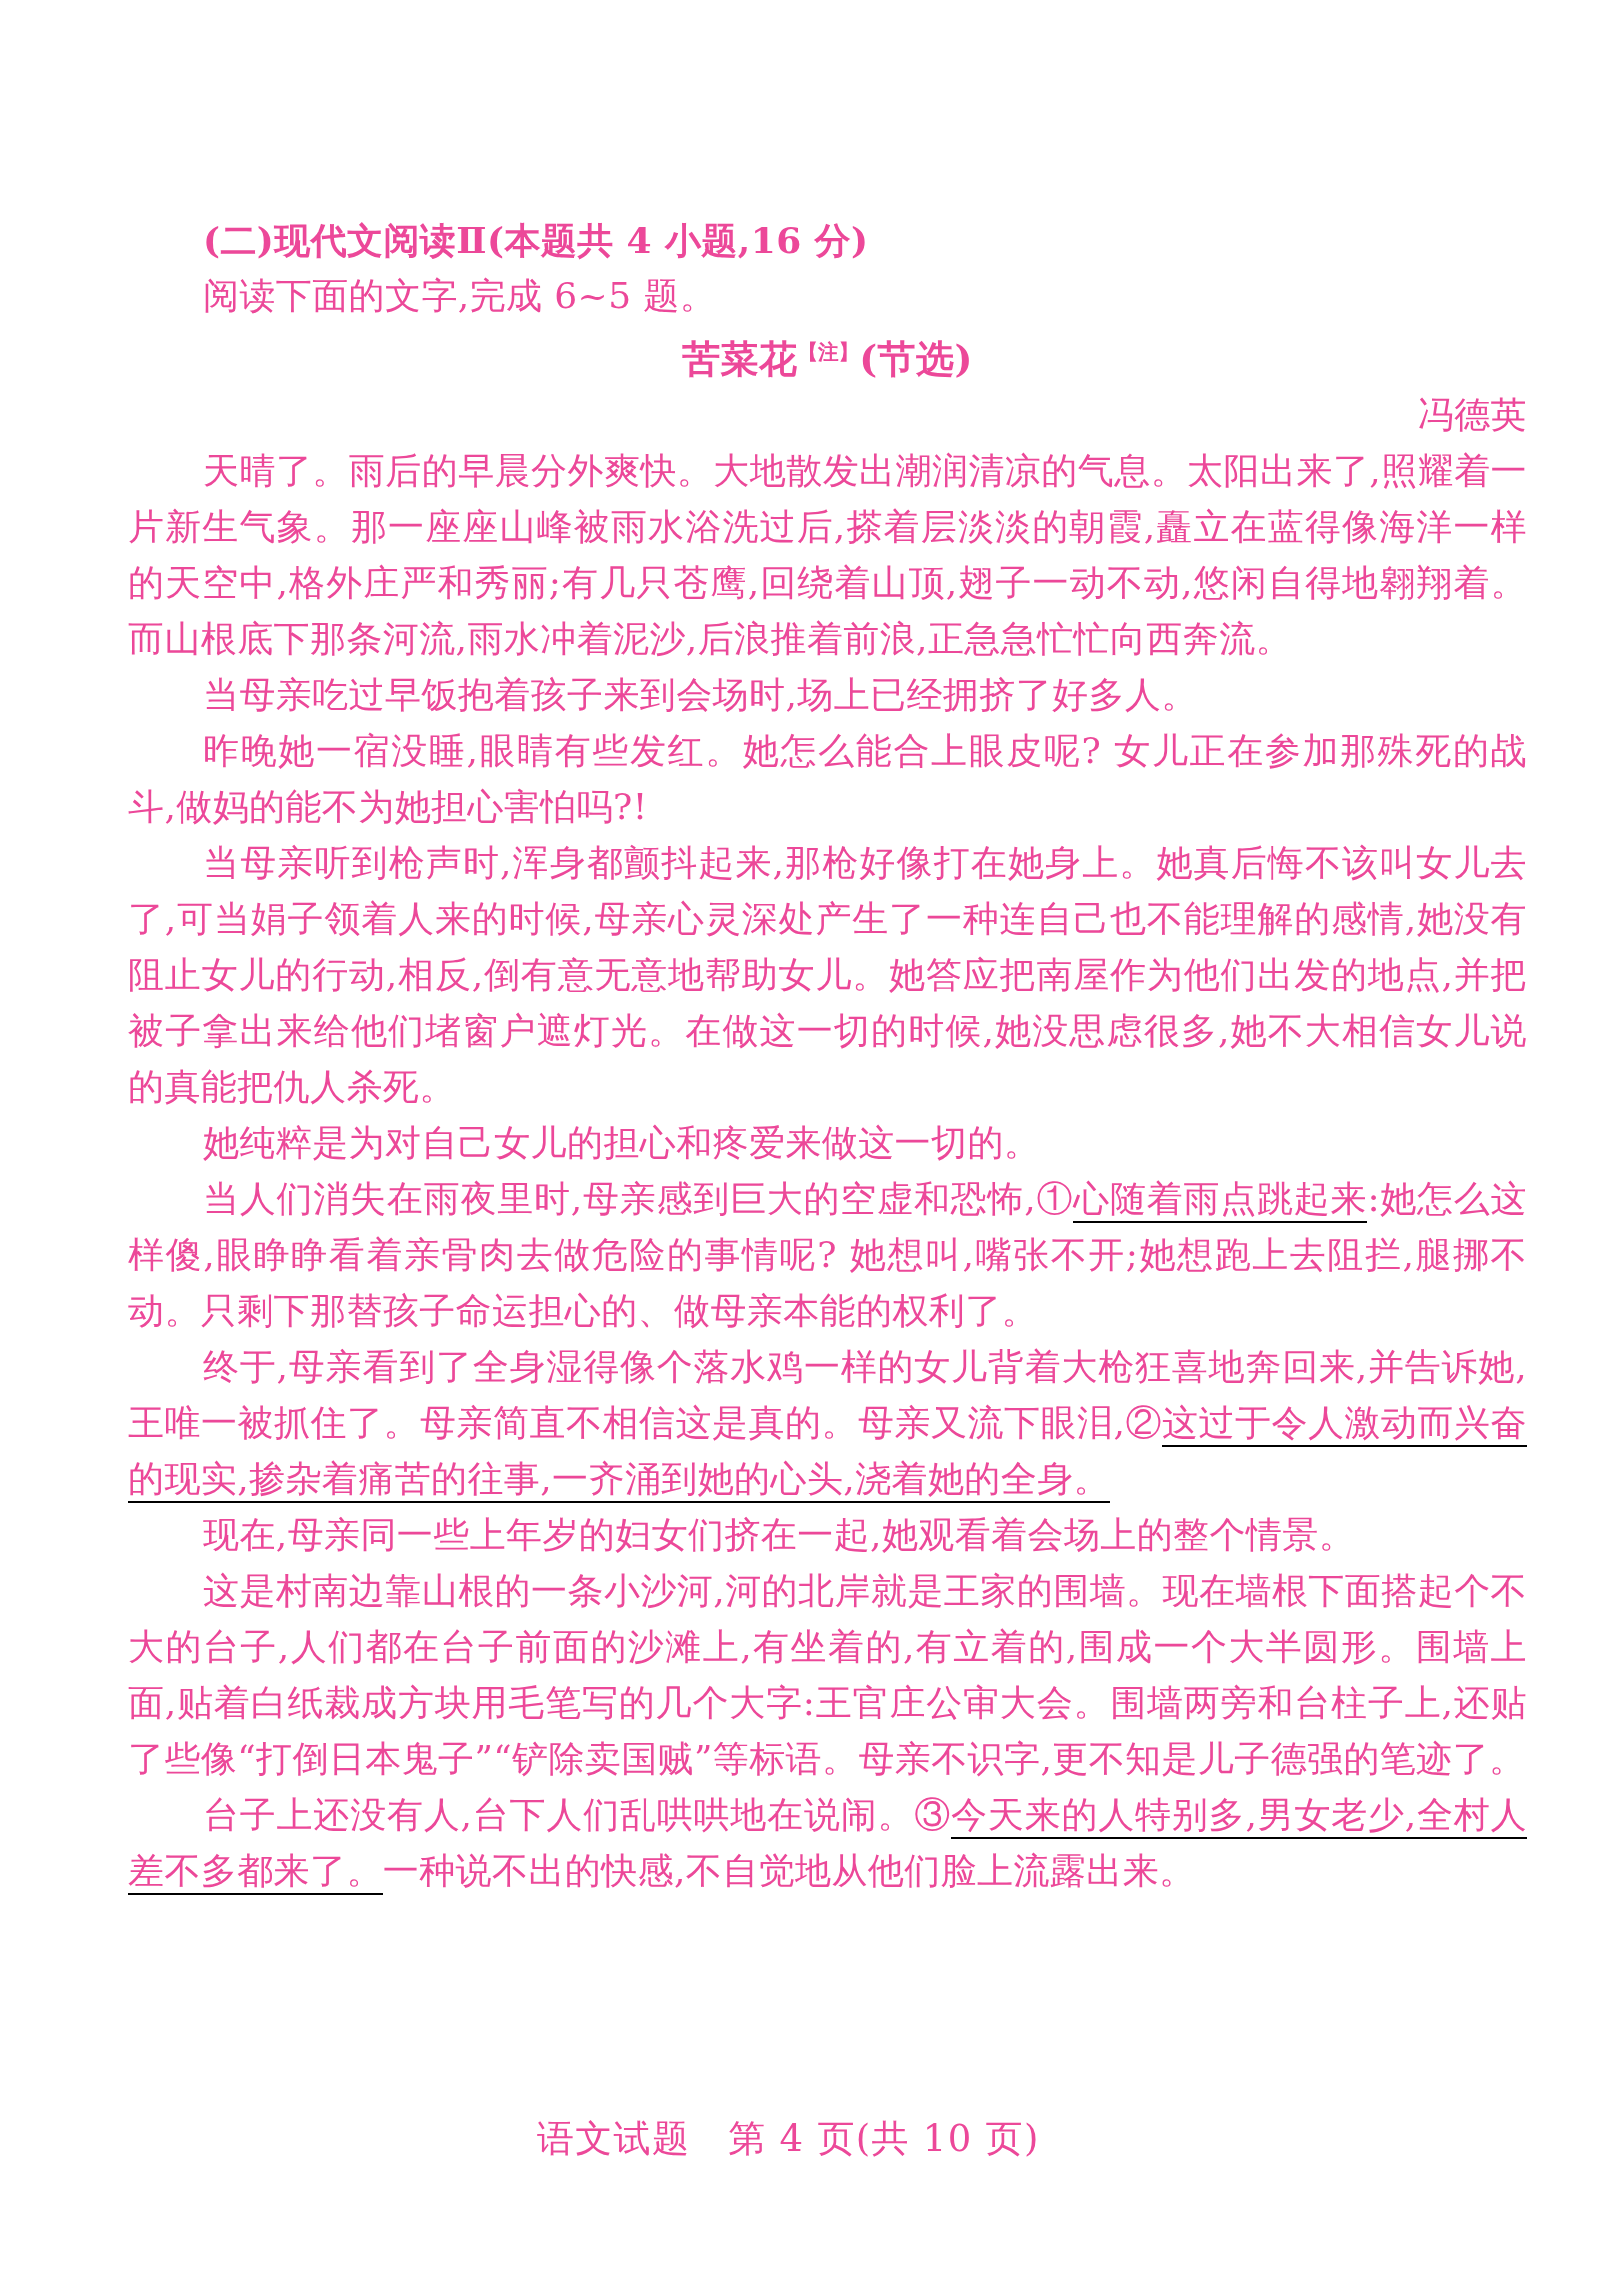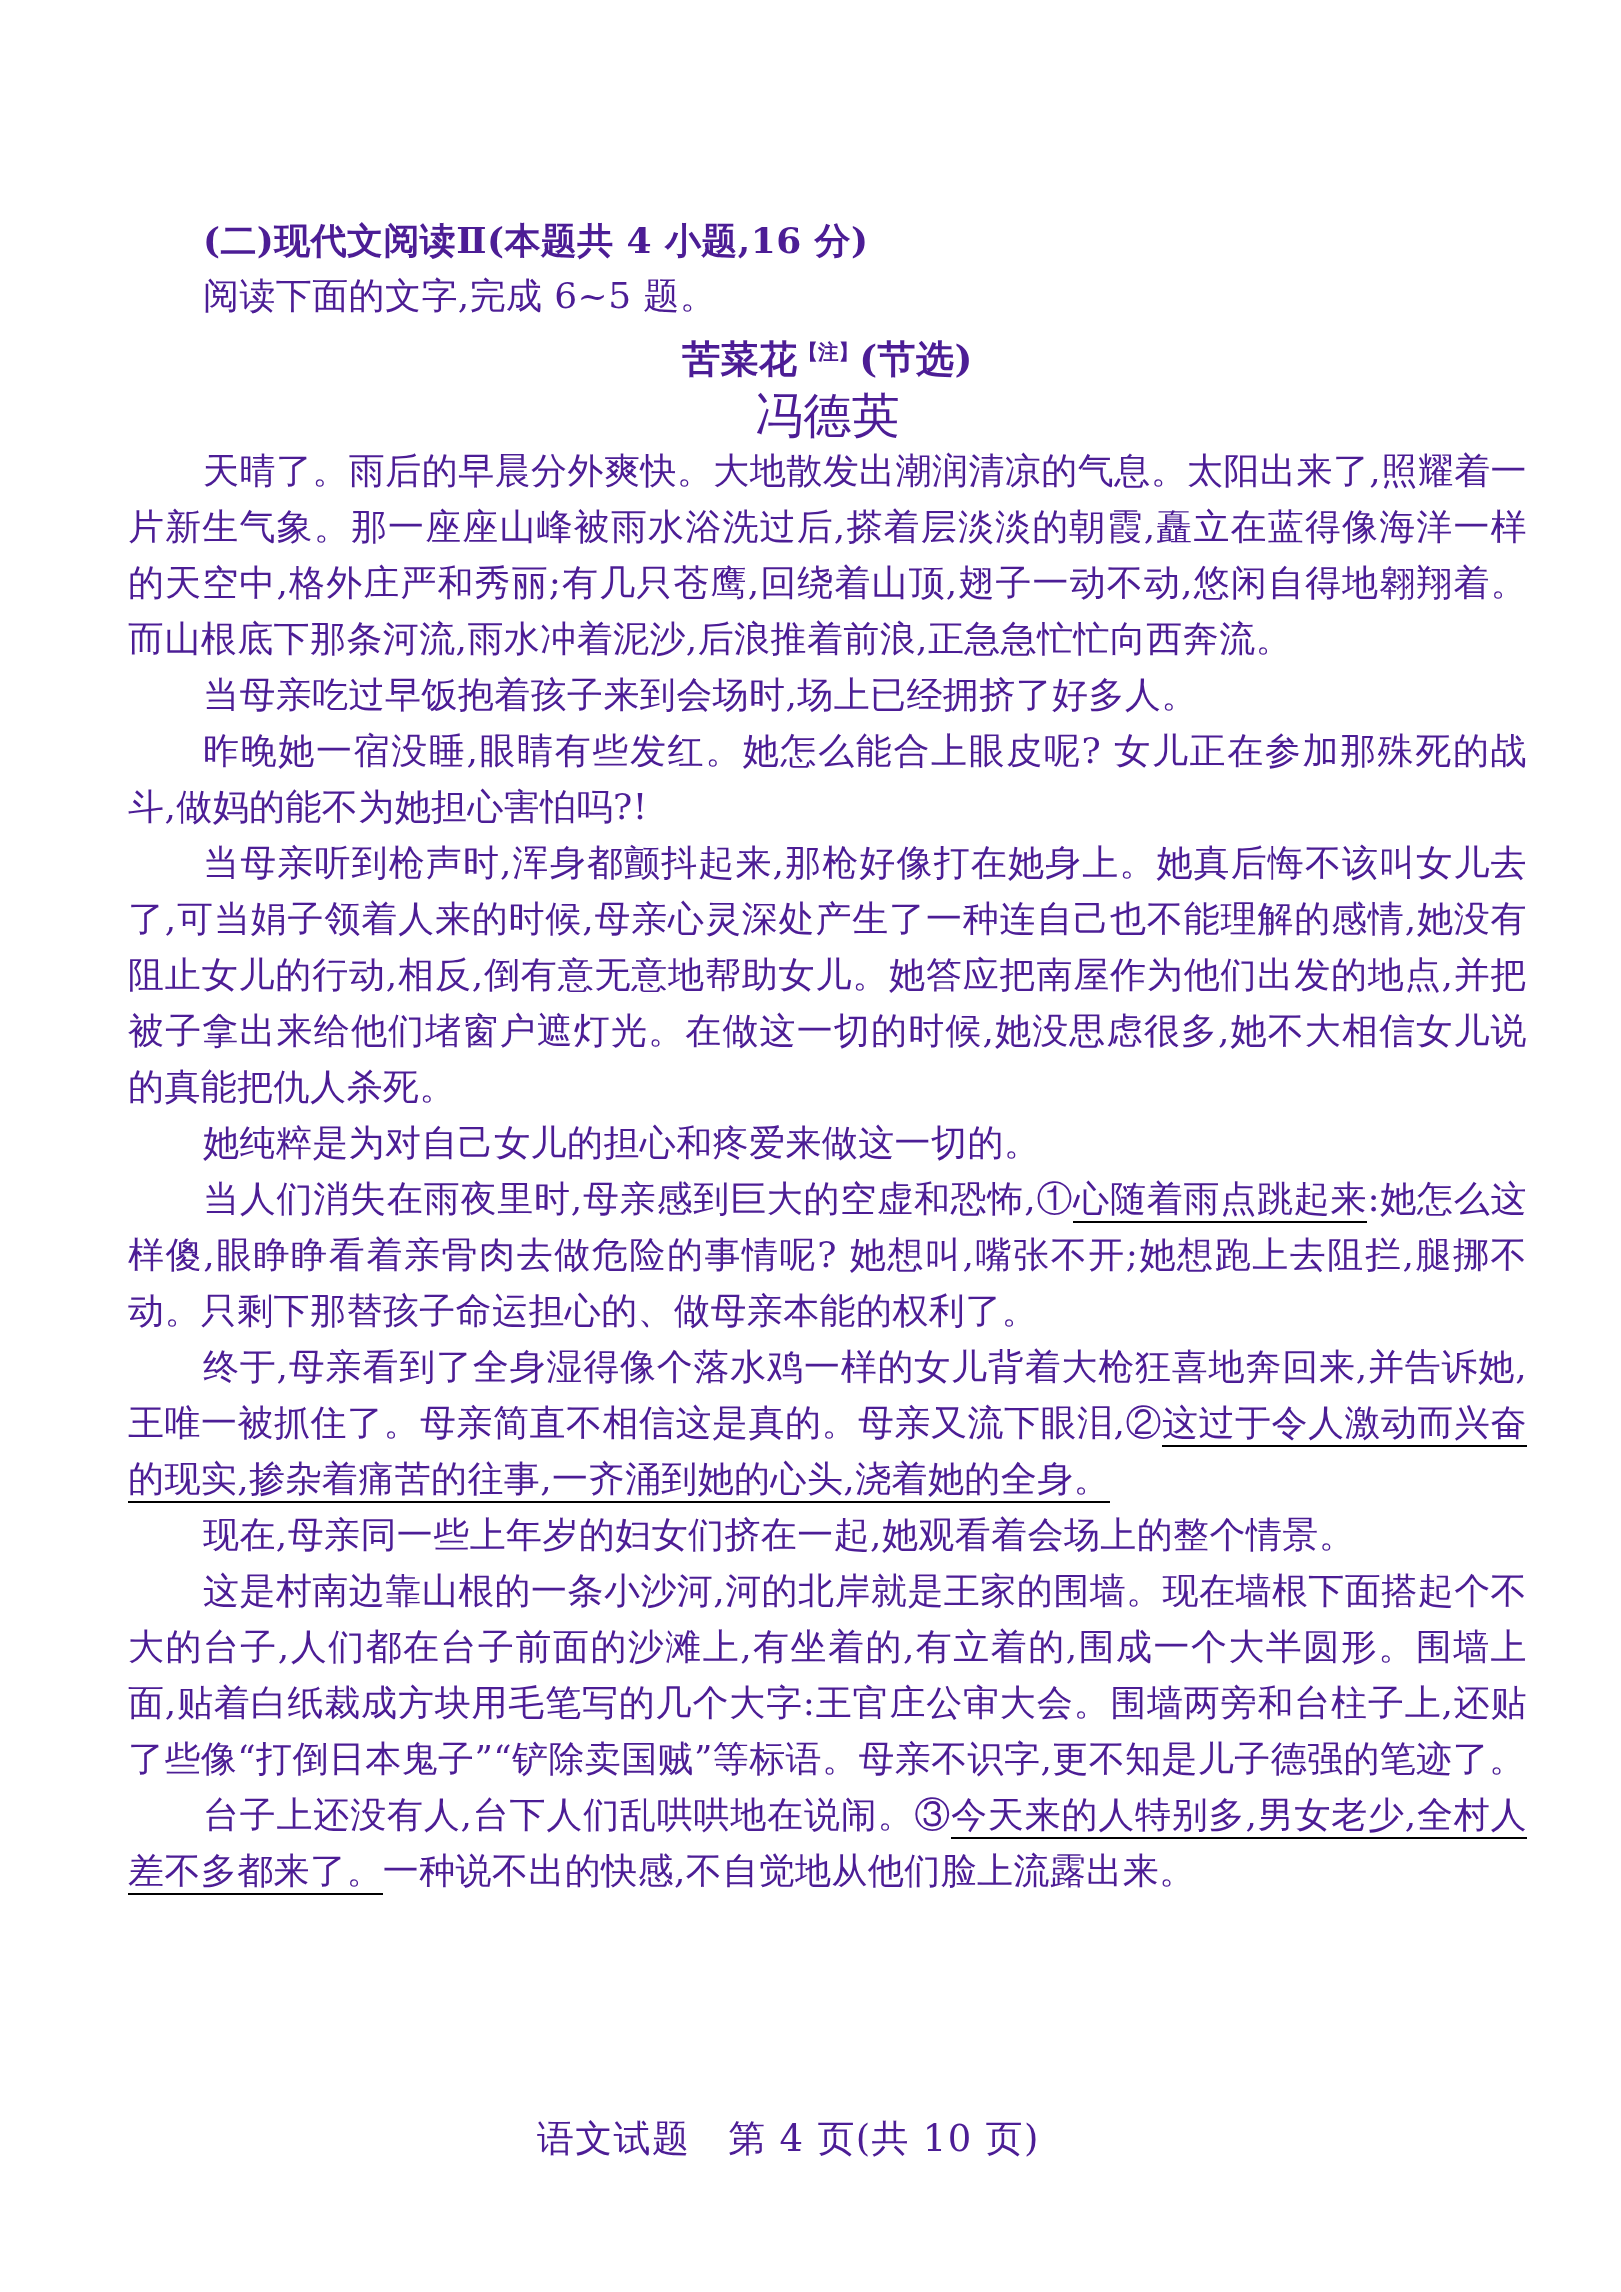--- a/index.html
+++ b/index.html
@@ -8,21 +8,21 @@
     background: #e8e8e8;
   }
   .page {
     position: relative;
     width: 1621px;
     height: 2293px;
     margin: 0 auto;
     background: #ffffff;
     overflow: hidden;
     font-family: "DejaVu Serif", serif;
-    color: #4c1d95;
+    color: #ec4899;
   }
   .content {
     position: absolute;
     left: 128px;
     top: 212px;
     width: 1399px;
     font-size: 36px;
     line-height: 56px;
     letter-spacing: 0.4px;
     text-align: justify;
@@ -41,23 +41,23 @@
     text-indent: 0;
     font-weight: bold;
     font-size: 38px;
   }
   .title-note {
     font-size: 20.6px;
     vertical-align: 12.5px;
     letter-spacing: 0;
   }
   .author-line {
-    text-align: center;
+    text-align: right;
     text-indent: 0;
-    font-size: 48px;
+    font-size: 36px;
   }
   .para {
     margin: 0;
     text-indent: 75px;
   }
   .ul-seg {
     border-bottom: 2.7px solid #000;
     padding-bottom: 2.7px;
   }
   .footer {

